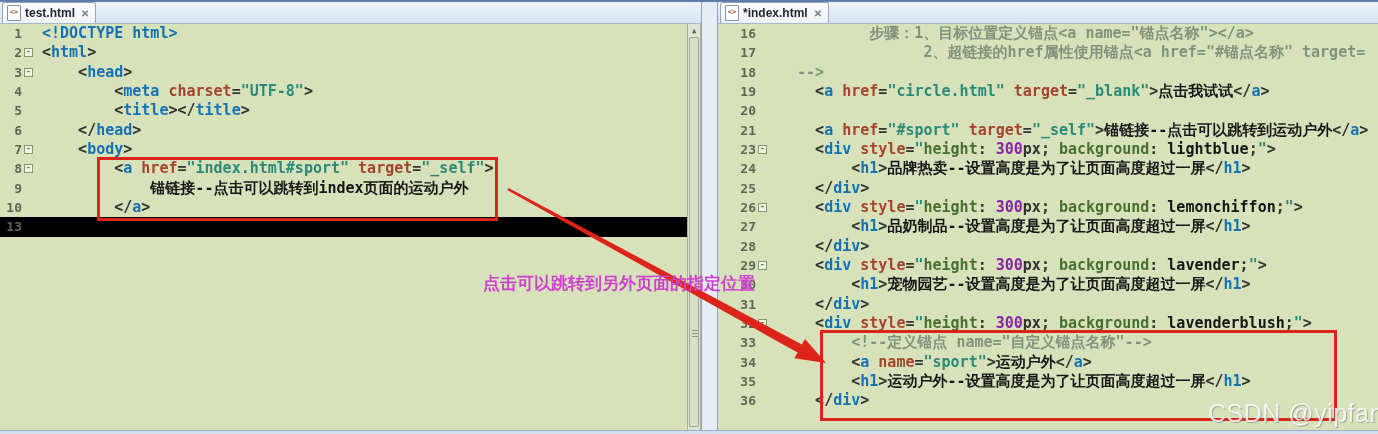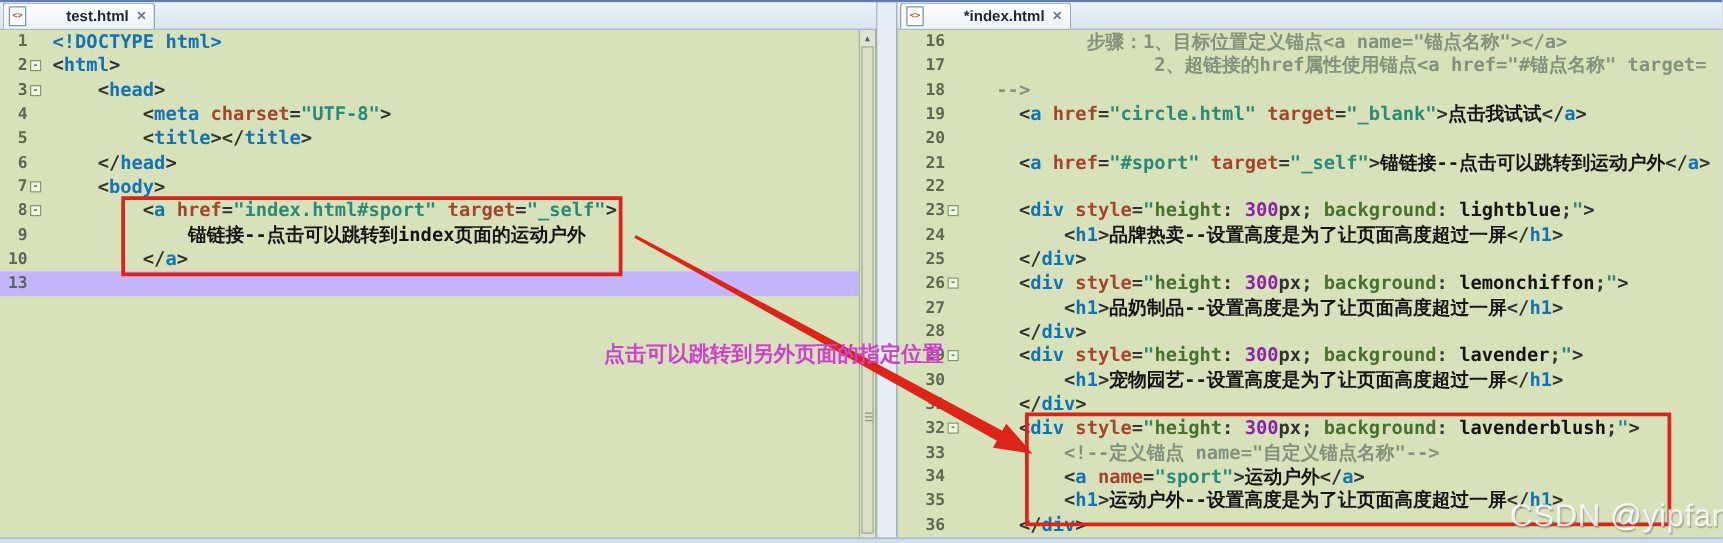--- a/index.html
+++ b/index.html
@@ -14,29 +14,29 @@
   .sash{position:absolute;left:702px;top:2px;width:15px;height:428px;background:#e6edf5;}
   
   .tabbar{position:relative;height:22px;background:linear-gradient(#ecf2f9,#d9e4f0);
           border-bottom:1px solid #a9b8c9;box-sizing:border-box;display:flex;align-items:flex-end;}
   .tab{display:inline-flex;align-items:center;gap:4px;height:21px;margin-left:2px;
        padding:0 6px 0 4px;background:linear-gradient(#ffffff,#edf2f8);
        border:1px solid #93a5ba;border-bottom:none;border-radius:3px 3px 0 0;box-sizing:border-box;}
   .ficon{display:inline-block;width:12px;height:14px;background:#fff;border:1px solid #7a92b8;
          border-radius:1px;font:bold 7px/12px "DejaVu Sans Mono",monospace;color:#a0522d;
          text-align:center;overflow:hidden;}
-  .tlabel{font-size:12px;font-weight:bold;color:#1e2430;white-space:nowrap;margin-left:28px;}
+  .tlabel{font-size:12px;font-weight:bold;color:#1e2430;white-space:nowrap;}
   .tclose{font-size:10px;font-weight:bold;color:#6e7a85;margin-left:2px;cursor:pointer;}
   
   .editor{position:relative;height:406px;overflow:hidden;
           font-family:"DejaVu Sans Mono","DejaVu Sans",monospace;font-weight:bold;font-size:15px;}
   .rows{position:absolute;left:0;top:0;right:0;}
   .pane.left .rows{right:14px;}
   .row{display:flex;height:19.33px;line-height:19.33px;white-space:pre;}
-  .row.current{background:#c4b5fd;}
+  .row.current{background:#000000;}
   .ln{flex:none;text-align:right;font-size:13px;color:#5d6853;}
   .pane.left  .ln{width:22px;}
   .pane.right .ln{width:38px;}
   .foldc{flex:none;width:13px;position:relative;}
   .foldbox{position:absolute;left:2px;top:5px;width:9px;height:9px;background:#f1f5e6;
            border:1px solid #7f9c64;box-sizing:border-box;font:bold 8px/6px "DejaVu Sans Mono",monospace;
            color:#5a7a40;text-align:center;}
   .code{flex:1;white-space:pre;}
   .pane.left  .code{padding-left:7px;}
   .pane.right .code{padding-left:10px;}
@@ -110,21 +110,20 @@
       </div>
     </div>
     <div class="editor">
       <div class="rows">
           <div class="row"><span class="ln">16</span><span class="foldc"></span><span class="code"><span class="tk-c">          步骤：1、目标位置定义锚点&lt;a name="锚点名称"&gt;&lt;/a&gt;</span></span></div>
           <div class="row"><span class="ln">17</span><span class="foldc"></span><span class="code"><span class="tk-c">                2、超链接的href属性使用锚点&lt;a href="#锚点名称" target=</span></span></div>
           <div class="row"><span class="ln">18</span><span class="foldc"></span><span class="code"><span class="tk-c">  --&gt;</span></span></div>
           <div class="row"><span class="ln">19</span><span class="foldc"></span><span class="code"><span class="tk-p">    &lt;</span><span class="tk-t">a </span><span class="tk-a">href</span><span class="tk-p">=</span><span class="tk-s">"circle.html"</span><span class="tk-p"> </span><span class="tk-a">target</span><span class="tk-p">=</span><span class="tk-s">"_blank"</span><span class="tk-p">&gt;</span><span class="tk-x">点击我试试</span><span class="tk-p">&lt;/</span><span class="tk-t">a</span><span class="tk-p">&gt;</span></span></div>
           <div class="row"><span class="ln">20</span><span class="foldc"></span><span class="code"></span></div>
           <div class="row"><span class="ln">21</span><span class="foldc"></span><span class="code"><span class="tk-p">    &lt;</span><span class="tk-t">a </span><span class="tk-a">href</span><span class="tk-p">=</span><span class="tk-s">"#sport"</span><span class="tk-p"> </span><span class="tk-a">target</span><span class="tk-p">=</span><span class="tk-s">"_self"</span><span class="tk-p">&gt;</span><span class="tk-x">锚链接--点击可以跳转到运动户外</span><span class="tk-p">&lt;/</span><span class="tk-t">a</span><span class="tk-p">&gt;</span></span></div>
-          <div class="row"><span class="ln">22</span><span class="foldc"></span><span class="code"></span></div>
           <div class="row"><span class="ln">23</span><span class="foldc"><span class="foldbox">-</span></span><span class="code"><span class="tk-p">    &lt;</span><span class="tk-t">div </span><span class="tk-a">style</span><span class="tk-p">=</span><span class="tk-s">"</span><span class="tk-g">height</span><span class="tk-p">: </span><span class="tk-n">300</span><span class="tk-p">px; </span><span class="tk-g">background</span><span class="tk-p">: </span><span class="tk-x">lightblue</span><span class="tk-p">;</span><span class="tk-s">"</span><span class="tk-p">&gt;</span></span></div>
           <div class="row"><span class="ln">24</span><span class="foldc"></span><span class="code"><span class="tk-p">        &lt;</span><span class="tk-t">h1</span><span class="tk-p">&gt;</span><span class="tk-x">品牌热卖--设置高度是为了让页面高度超过一屏</span><span class="tk-p">&lt;/</span><span class="tk-t">h1</span><span class="tk-p">&gt;</span></span></div>
           <div class="row"><span class="ln">25</span><span class="foldc"></span><span class="code"><span class="tk-p">    &lt;/</span><span class="tk-t">div</span><span class="tk-p">&gt;</span></span></div>
           <div class="row"><span class="ln">26</span><span class="foldc"><span class="foldbox">-</span></span><span class="code"><span class="tk-p">    &lt;</span><span class="tk-t">div </span><span class="tk-a">style</span><span class="tk-p">=</span><span class="tk-s">"</span><span class="tk-g">height</span><span class="tk-p">: </span><span class="tk-n">300</span><span class="tk-p">px; </span><span class="tk-g">background</span><span class="tk-p">: </span><span class="tk-x">lemonchiffon</span><span class="tk-p">;</span><span class="tk-s">"</span><span class="tk-p">&gt;</span></span></div>
           <div class="row"><span class="ln">27</span><span class="foldc"></span><span class="code"><span class="tk-p">        &lt;</span><span class="tk-t">h1</span><span class="tk-p">&gt;</span><span class="tk-x">品奶制品--设置高度是为了让页面高度超过一屏</span><span class="tk-p">&lt;/</span><span class="tk-t">h1</span><span class="tk-p">&gt;</span></span></div>
           <div class="row"><span class="ln">28</span><span class="foldc"></span><span class="code"><span class="tk-p">    &lt;/</span><span class="tk-t">div</span><span class="tk-p">&gt;</span></span></div>
           <div class="row"><span class="ln">29</span><span class="foldc"><span class="foldbox">-</span></span><span class="code"><span class="tk-p">    &lt;</span><span class="tk-t">div </span><span class="tk-a">style</span><span class="tk-p">=</span><span class="tk-s">"</span><span class="tk-g">height</span><span class="tk-p">: </span><span class="tk-n">300</span><span class="tk-p">px; </span><span class="tk-g">background</span><span class="tk-p">: </span><span class="tk-x">lavender</span><span class="tk-p">;</span><span class="tk-s">"</span><span class="tk-p">&gt;</span></span></div>
           <div class="row"><span class="ln">30</span><span class="foldc"></span><span class="code"><span class="tk-p">        &lt;</span><span class="tk-t">h1</span><span class="tk-p">&gt;</span><span class="tk-x">宠物园艺--设置高度是为了让页面高度超过一屏</span><span class="tk-p">&lt;/</span><span class="tk-t">h1</span><span class="tk-p">&gt;</span></span></div>
           <div class="row"><span class="ln">31</span><span class="foldc"></span><span class="code"><span class="tk-p">    &lt;/</span><span class="tk-t">div</span><span class="tk-p">&gt;</span></span></div>
           <div class="row"><span class="ln">32</span><span class="foldc"><span class="foldbox">-</span></span><span class="code"><span class="tk-p">    &lt;</span><span class="tk-t">div </span><span class="tk-a">style</span><span class="tk-p">=</span><span class="tk-s">"</span><span class="tk-g">height</span><span class="tk-p">: </span><span class="tk-n">300</span><span class="tk-p">px; </span><span class="tk-g">background</span><span class="tk-p">: </span><span class="tk-x">lavenderblush</span><span class="tk-p">;</span><span class="tk-s">"</span><span class="tk-p">&gt;</span></span></div>

